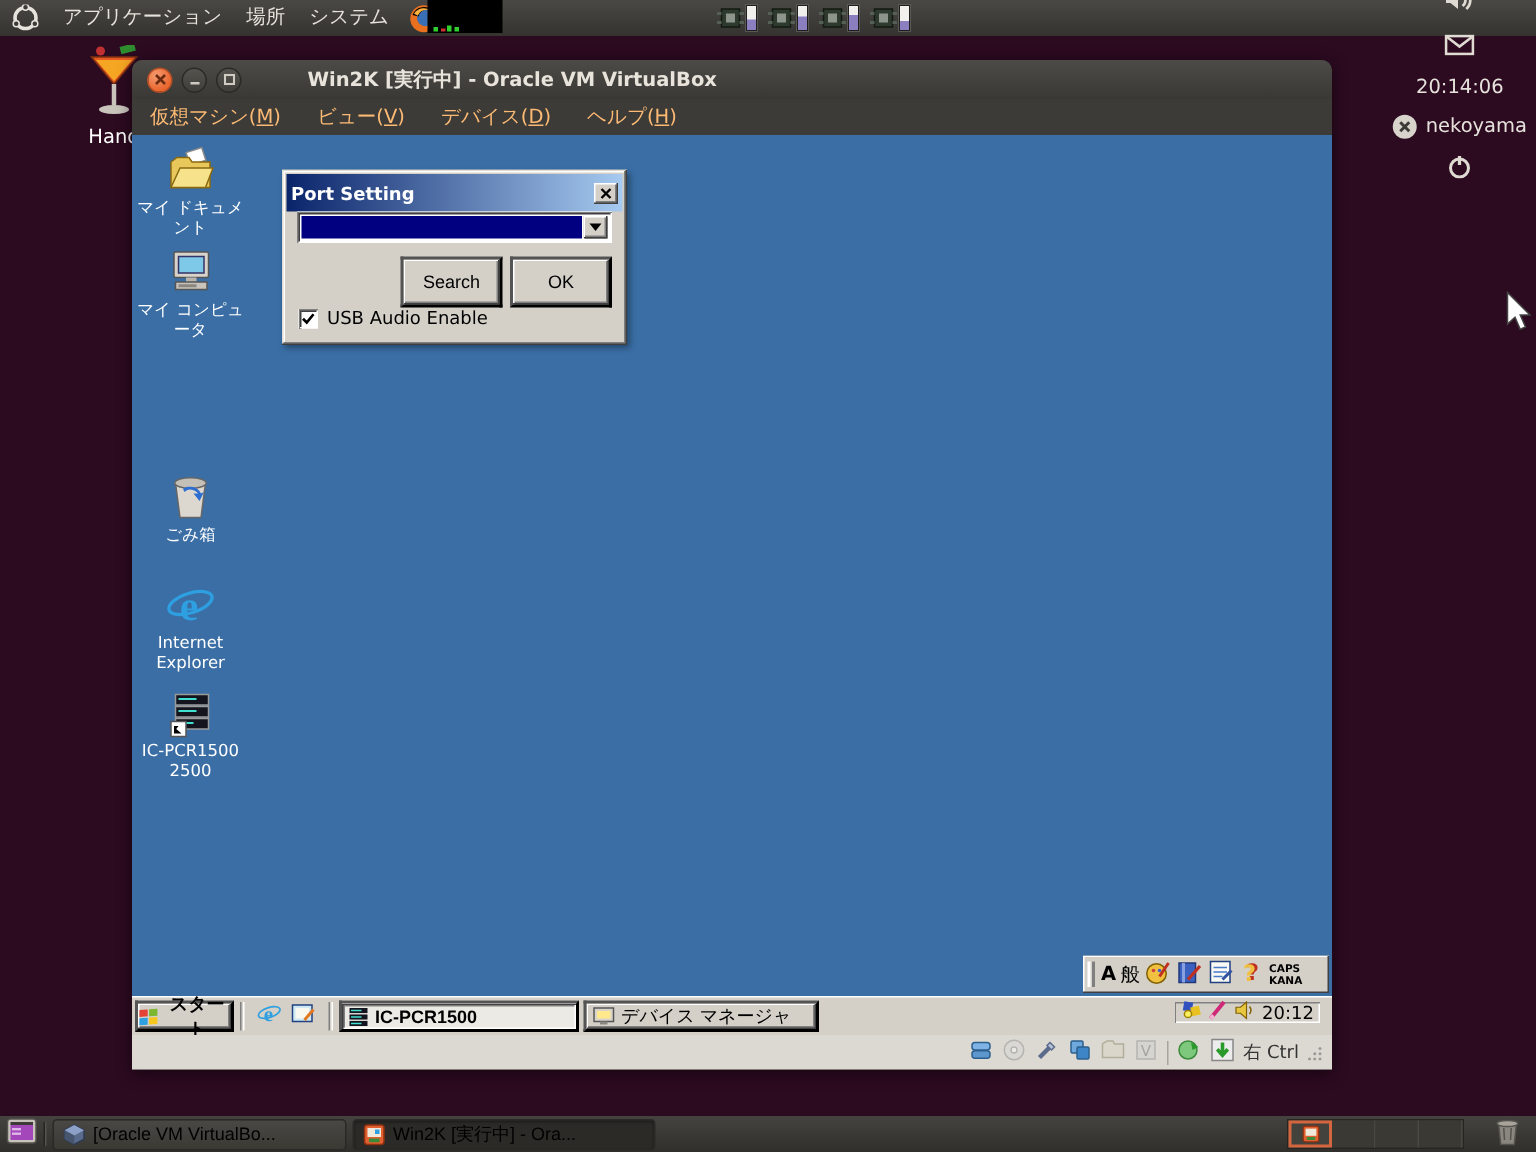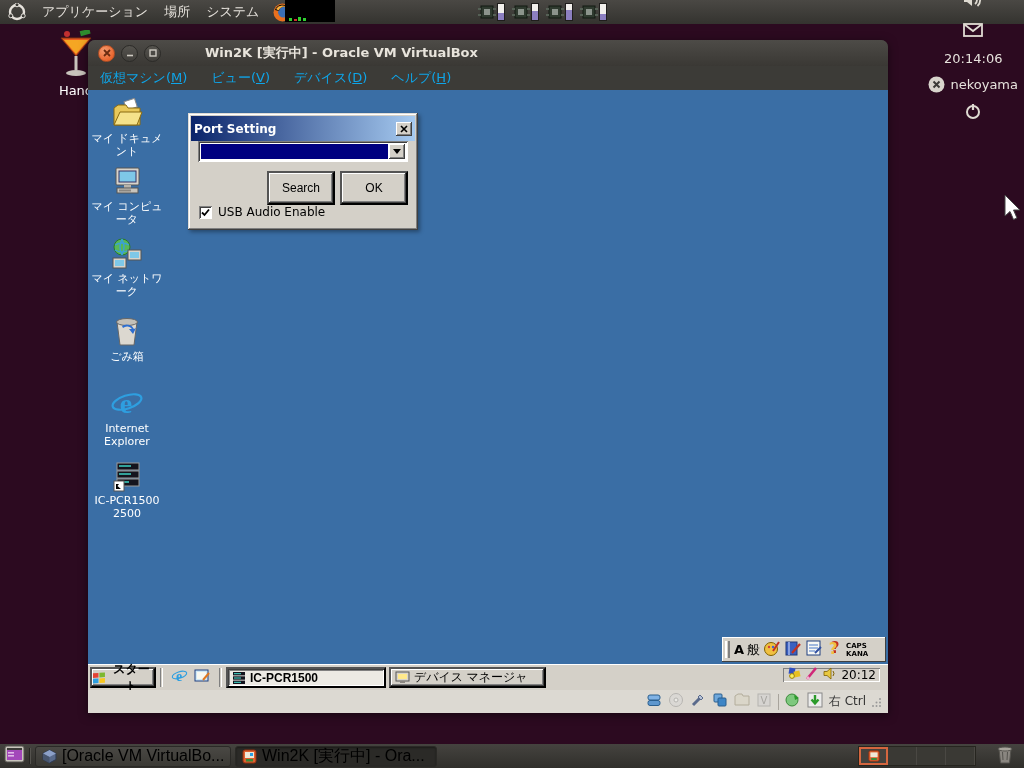--- a/index.html
+++ b/index.html
@@ -25,21 +25,21 @@
   
   #hand-icon { left:48px; top:30px; width:56px; text-align:center; color:#fff; font-size:13px; z-index:1; }
 
   
   #vbox-window { left:88px; top:40px; width:800px; height:673px; background:#3C3B37; border-radius:7px 7px 0 0; z-index:2; box-shadow:0 2px 10px rgba(0,0,0,.5); }
   .vb-titlebar { height:26px; background:linear-gradient(#4D4B47,#3A3834); border-radius:7px 7px 0 0; display:flex; align-items:center; padding:0 10px; gap:6px; }
   .wb { width:17px; height:17px; border-radius:50%; display:flex; align-items:center; justify-content:center; font-size:11px; }
   .wb-close { background:radial-gradient(circle at 35% 30%,#F49B6F,#E9662F 70%); border:1px solid #B34F24; color:#5E2610; }
   .wb-plain { background:linear-gradient(#55534E,#403E3A); border:1px solid #2B2A27; color:#CFCBC3; }
   .vb-title { color:#E8E4DC; font-size:13px; font-weight:bold; margin-left:38px; }
-  .vb-menubar { height:24px; display:flex; align-items:center; padding-left:12px; gap:24px; color:#0ea5e9; font-size:13px; }
+  .vb-menubar { height:24px; display:flex; align-items:center; padding-left:12px; gap:24px; color:#fdba74; font-size:13px; }
   .vb-menu-item .u { text-decoration:underline; }
 
   
   #guest-screen { position:absolute; left:0; top:50px; width:800px; height:600px; background:var(--win2k_desktop_blue,#3A6EA5); overflow:hidden; }
   .gicon { position:absolute; left:1px; width:76px; text-align:center; color:#fff; font-size:11px; line-height:13px; }
   .gicon svg { display:block; margin:0 auto 2px auto; }
   .w-btn { background:var(--win2k_face_gray,#D4D0C8); box-shadow:inset -1px -1px 0 #404040, inset 1px 1px 0 #FFFFFF, inset -2px -2px 0 #808080; font-size:12px; color:#000; display:flex; align-items:center; justify-content:center; }
 
   
   #port-dialog { position:absolute; left:100px; top:23px; width:230px; height:117px; background:var(--win2k_face_gray,#D4D0C8); box-shadow:inset -1px -1px 0 #404040, inset 1px 1px 0 #DFDCD6, inset -2px -2px 0 #808080, inset 2px 2px 0 #FFFFFF, 2px 2px 4px rgba(0,0,0,.35); }
@@ -72,21 +72,21 @@
 
   
   .vb-statusbar { position:absolute; left:0; top:650px; width:800px; height:23px; background:#DCD9D2; display:flex; align-items:center; justify-content:flex-end; gap:6px; padding-right:6px; }
   .sb-sep { width:1px; height:16px; background:#A8A49C; }
   .sb-host { font-size:12px; color:#333; }
   .dim { opacity:.45; }
 
   
   #bottom-panel { left:0; top:744px; width:1024px; height:24px; background:linear-gradient(#45433F,#302F2B); display:flex; align-items:center; color:#DFDBD2; z-index:50; padding:0 4px; gap:4px; }
   .bp-sep { width:2px; height:16px; border-left:1px solid #262522; border-right:1px solid #55534E; }
-  .bp-task { height:21px; display:flex; align-items:center; gap:5px; font-size:16px; padding:0 6px; border:1px solid #2A2926; border-radius:3px; background:linear-gradient(#4A4844,#3A3934); }
+  .bp-task { height:21px; display:flex; align-items:center; gap:5px; font-size:12px; padding:0 6px; border:1px solid #2A2926; border-radius:3px; background:linear-gradient(#4A4844,#3A3934); }
   .bp-task.active { background:#2B2A27; box-shadow:inset 0 1px 2px #1C1B19; }
   .bp-task .lbl { white-space:nowrap; overflow:hidden; max-width:165px; }
   #workspace-switcher { margin-left:auto; display:flex; height:20px; border:1px solid #26251F; }
   .ws-cell { width:29px; height:18px; background:#3A3934; border-right:1px solid #4A4843; display:flex; align-items:center; justify-content:center; }
   .ws-cell.active { border:2px solid #D4663F; background:#44423D; }
   #bp-trash { margin-left:16px; margin-right:6px; }
 
   
   #cursor { left:1003px; top:194px; z-index:99; }
 </style>
@@ -271,31 +271,20 @@
       <svg width="32" height="32" viewBox="0 0 32 32">
           <rect x="5" y="2" width="23" height="17" rx="1" fill="#D8D4CC" stroke="#555"></rect>
           <rect x="8" y="5" width="17" height="11" fill="#7EC8E8" stroke="#336"></rect>
           <rect x="13" y="19" width="7" height="3" fill="#B8B4AC"></rect>
           <rect x="6" y="22" width="21" height="5" fill="#C8C4BC" stroke="#555"></rect>
           <rect x="8" y="23.5" width="12" height="2" fill="#8A8680"></rect>
         </svg>
       <div>マイ コンピュータ</div>
     </div>
 
-    <div class="gicon" style="top:148px;">
-      <svg width="32" height="32" viewBox="0 0 32 32">
-          <circle cx="11" cy="9" r="8" fill="#58B858" stroke="#2A7A2A"></circle>
-          <path d="M4 7 Q11 3 18 7 M4 12 Q11 16 18 12 M11 1 Q7 9 11 17 M11 1 Q15 9 11 17" fill="none" stroke="#3AA0D8" stroke-width="1.4"></path>
-          <rect x="17" y="12" width="13" height="10" fill="#D8D4CC" stroke="#555"></rect>
-          <rect x="19" y="14" width="9" height="6" fill="#7EC8E8"></rect>
-          <rect x="2" y="20" width="13" height="10" fill="#D8D4CC" stroke="#555"></rect>
-          <rect x="4" y="22" width="9" height="6" fill="#7EC8E8"></rect>
-        </svg>
-      <div>マイ ネットワーク</div>
-    </div>
 
     <div class="gicon" style="top:226px;">
       <svg width="32" height="32" viewBox="0 0 32 32">
           <path d="M6 6 L9 29 L23 29 L26 6 Z" fill="#DCD8D0" stroke="#666"></path>
           <ellipse cx="16" cy="6" rx="10.5" ry="3.5" fill="#C4C0B8" stroke="#666"></ellipse>
           <path d="M12 12 A6 6 0 0 1 21 13 L18 13 L22 18 L25 12 L23 13 A8 8 0 0 0 11 10 Z" fill="#2E6ED0"></path>
         </svg>
       <div>ごみ箱</div>
     </div>
 

